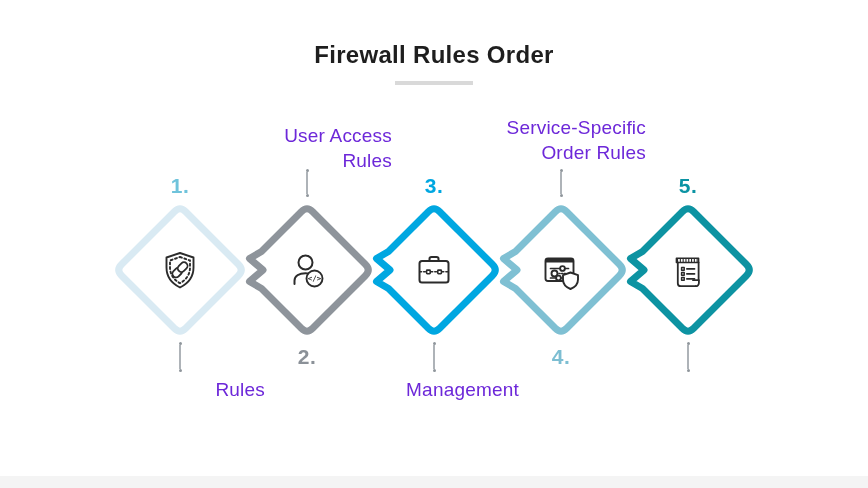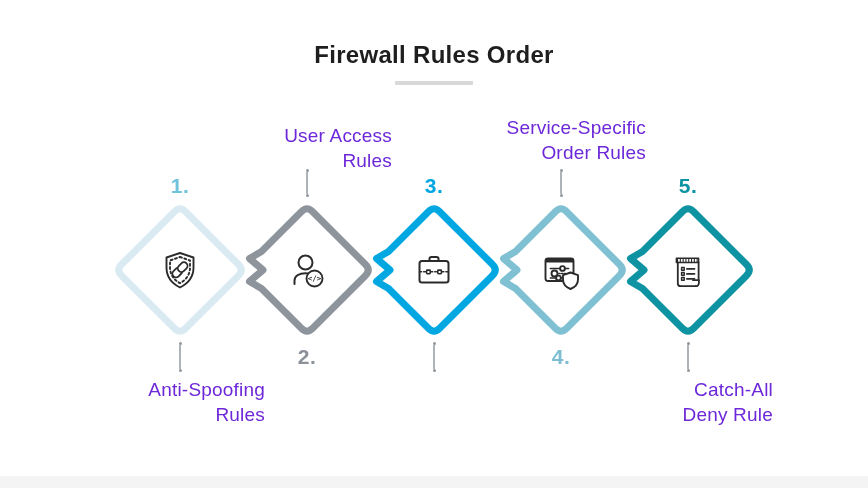--- a/index.html
+++ b/index.html
@@ -51,21 +51,20 @@
         <rect x="22.4" y="20.2" width="10.8" height="7.2" rx="3.6" fill="#ffffff"></rect>
       </g>
     </g>
   </svg>
   <div class="connector" style="left:176px;top:342px;height:30px;">
     <span class="dot"></span>
       <span class="line"></span>
       <span class="dot"></span>
   </div>
   <div class="step-label" style="left:95px;top:377px;">
-    <div>Anti-Spoofing</div>
     <div>Rules</div>
   </div>
 
   <div class="step-label" style="left:222px;top:123px;">
     <div>User Access</div>
     <div>Rules</div>
   </div>
   <div class="connector" style="left:303px;top:169px;height:28px;">
     <span class="dot"></span>
       <span class="line"></span>
@@ -96,20 +95,21 @@
       <rect x="16.6" y="24.1" width="3.6" height="3.6" rx="0.6" stroke-width="1.6" fill="#ffffff"></rect>
       <rect x="27.8" y="24.1" width="3.6" height="3.6" rx="0.6" stroke-width="1.6" fill="#ffffff"></rect>
     </g>
   </svg>
   <div class="connector" style="left:430px;top:342px;height:30px;">
     <span class="dot"></span>
       <span class="line"></span>
       <span class="dot"></span>
   </div>
   <div class="step-label" style="left:349px;top:377px;">
+    <div>Management</div>
   </div>
 
   <div class="step-label" style="left:476px;top:115px;">
     <div>Service-Specific</div>
     <div>Order Rules</div>
   </div>
   <div class="connector" style="left:557px;top:169px;height:28px;">
     <span class="dot"></span>
       <span class="line"></span>
       <span class="dot"></span>
@@ -149,18 +149,14 @@
       <path d="M22.8 27.9 H30.6" stroke-width="1.6"></path>
       <rect x="17.6" y="31.6" width="2.6" height="2.6" stroke-width="1.5"></rect>
       <path d="M22.8 32.9 H30.6" stroke-width="1.6"></path>
     </g>
   </svg>
   <div class="connector" style="left:684px;top:342px;height:30px;">
     <span class="dot"></span>
       <span class="line"></span>
       <span class="dot"></span>
   </div>
-  <div class="step-label" style="left:603px;top:377px;">
-    <div>Catch-All</div>
-    <div>Deny Rule</div>
-  </div>
 
 </div>
 
 </body></html>

